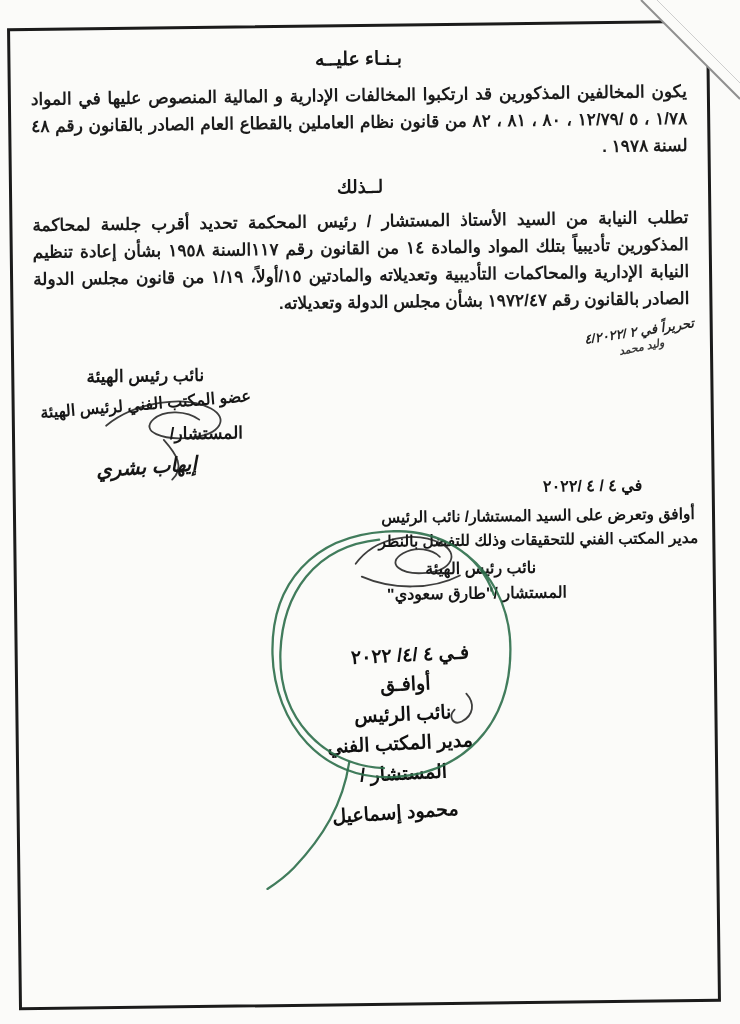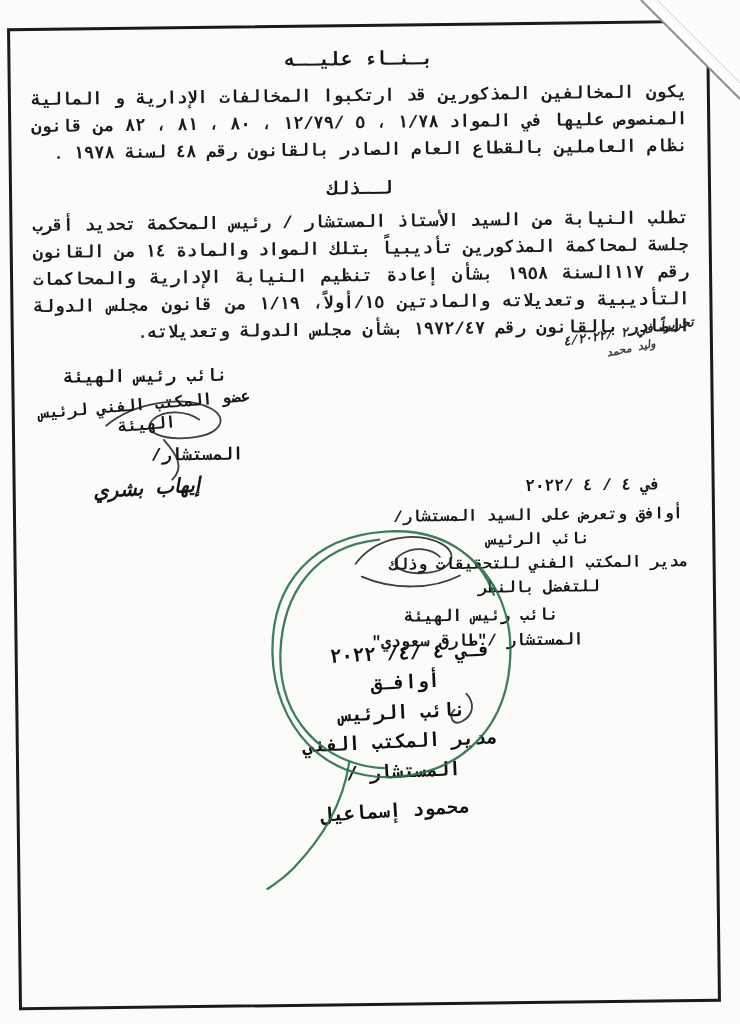--- a/index.html
+++ b/index.html
@@ -1,19 +1,19 @@
 <!DOCTYPE html>
 <html lang="ar"><head>
 <meta charset="utf-8">
 <style>
   html,body{margin:0;padding:0;background:#fbfbf9;}
   .page{
     position:relative;width:740px;height:1024px;overflow:hidden;
     background:#fbfbf9;color:#161616;
-    font-family:Liberation Mono, monospace;
+    font-family:Liberation Sans, sans-serif;
   }
   .sheet{
     position:absolute;left:13px;top:24px;width:702px;height:982px;
     border:3px solid #1b1b1b;box-sizing:border-box;
     transform:rotate(-0.7deg);transform-origin:50% 50%;
     background:transparent;
   }
   .content{position:absolute;inset:0;padding:12px 18px;direction:rtl;box-sizing:border-box;}
   .h-center{text-align:center;font-weight:bold;}
   .heading1{font-size:19px;margin:8px 0 12px;letter-spacing:1px;}

